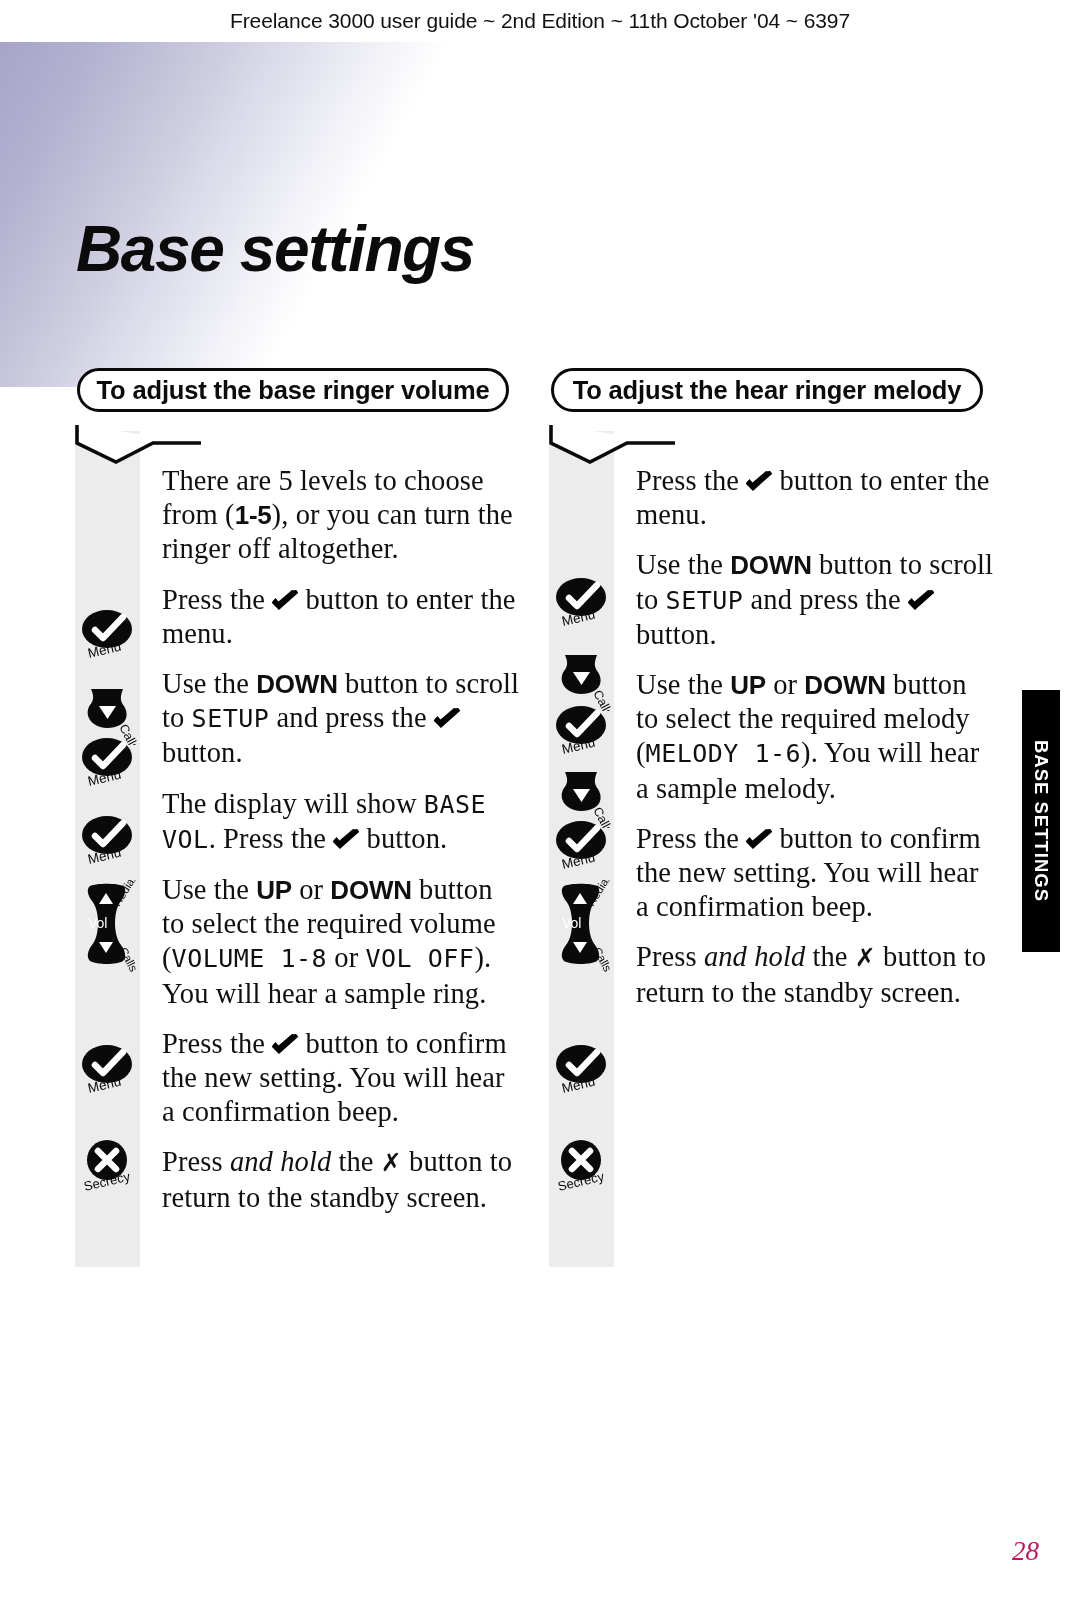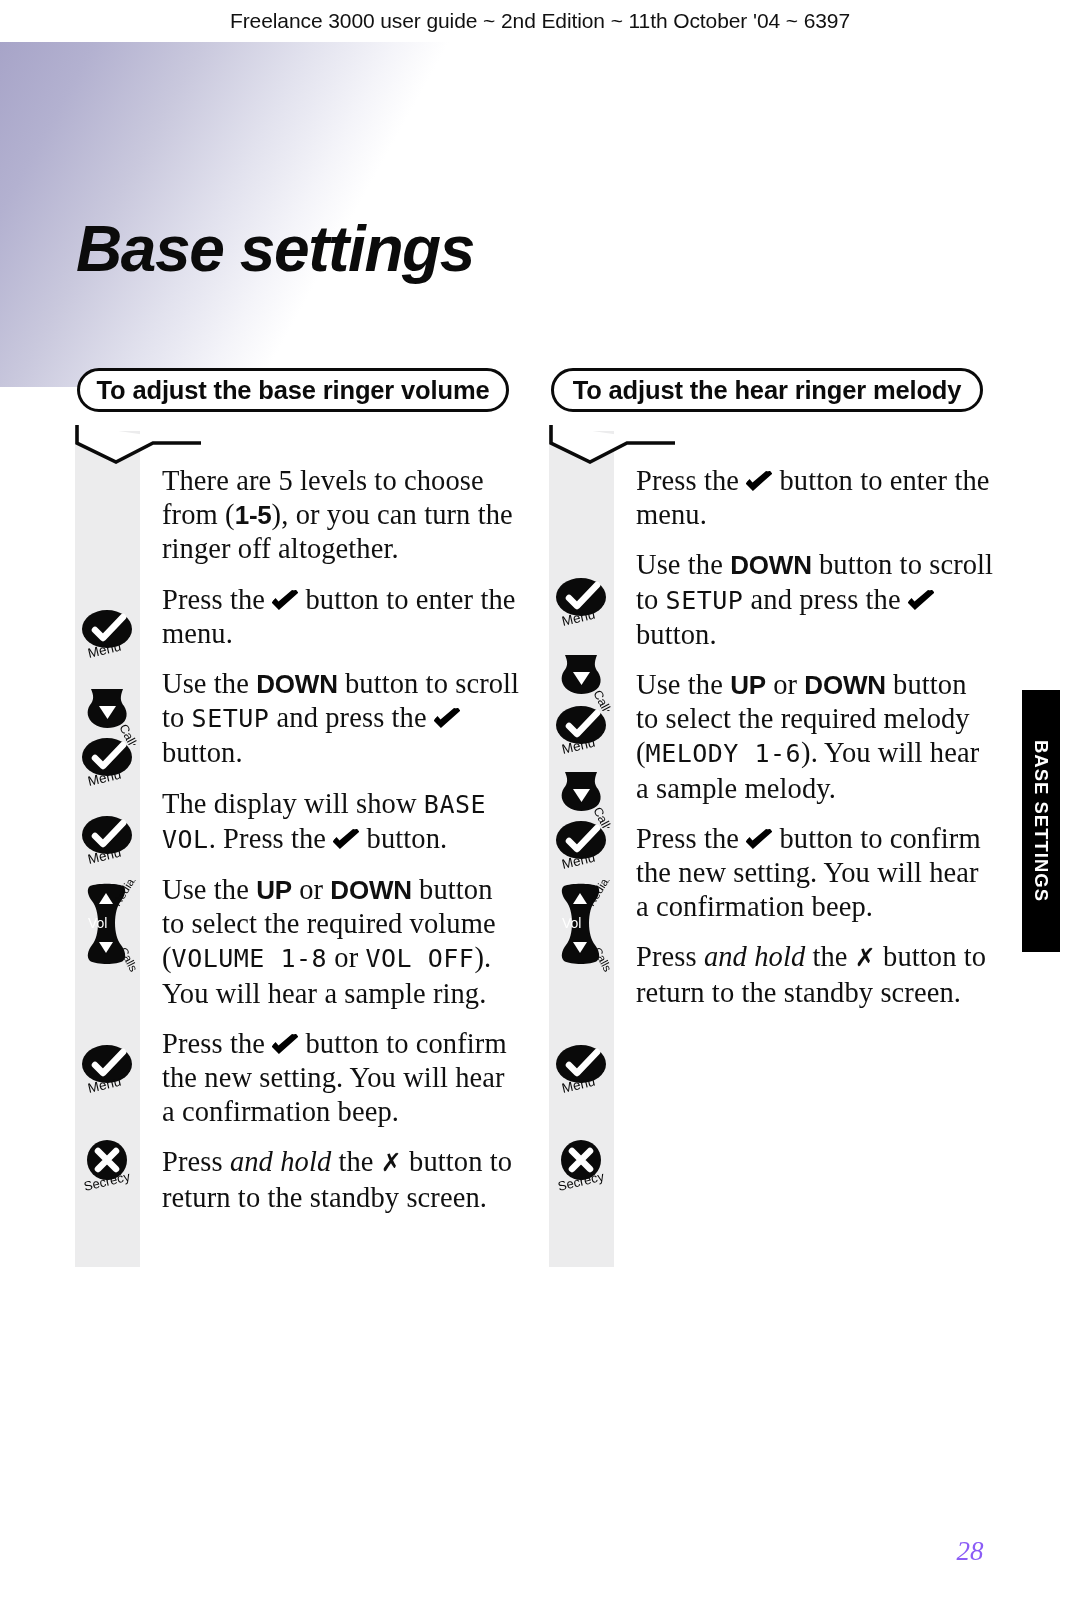--- a/index.html
+++ b/index.html
@@ -72,27 +72,27 @@
     color: #fff;
     font-family: "Liberation Sans", sans-serif;
     font-weight: bold;
     font-size: 18.5px;
     letter-spacing: 1.0px;
   }
 
   
   #page-number {
     position: absolute;
-    left: 940px; top: 1536px;
+    left: 1012px; top: 1536px;
     width: 60px;
-    text-align: center;
+    text-align: left;
     font-family: "Liberation Serif", serif;
     font-style: italic;
     font-size: 27px;
-    color: #8b5cf6;
+    color: #be185d;
   }
 
   
   .procedure {
     position: absolute;
     top: 368px;
   }
   #procedure-volume { left: 75px; }
   #procedure-melody { left: 549px; }
 

